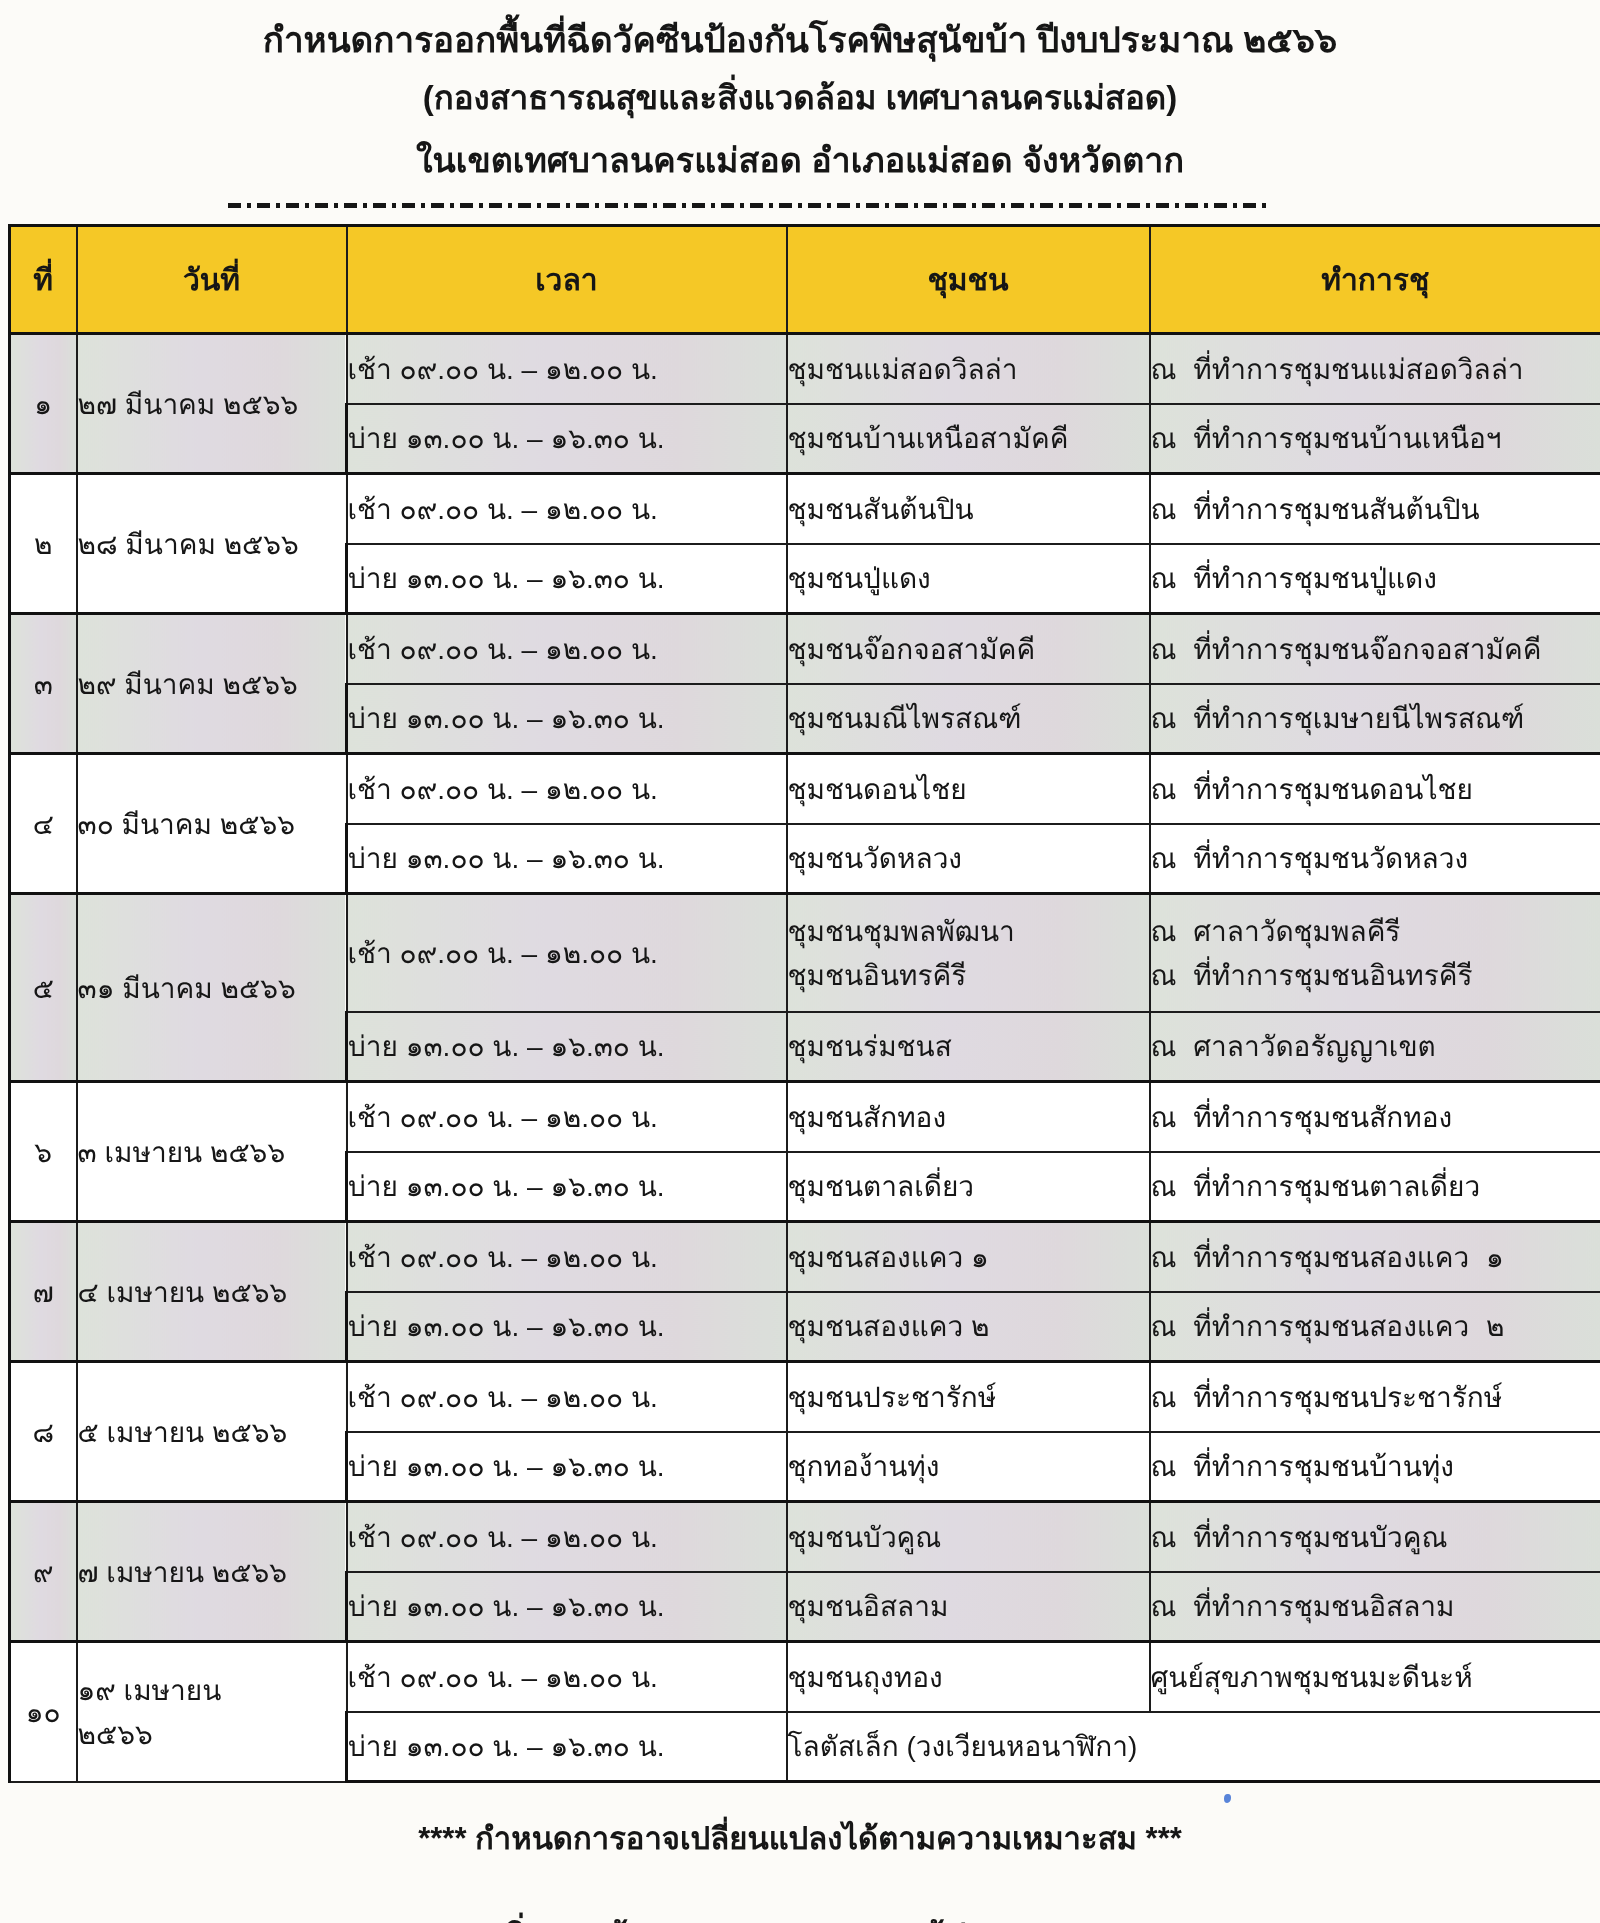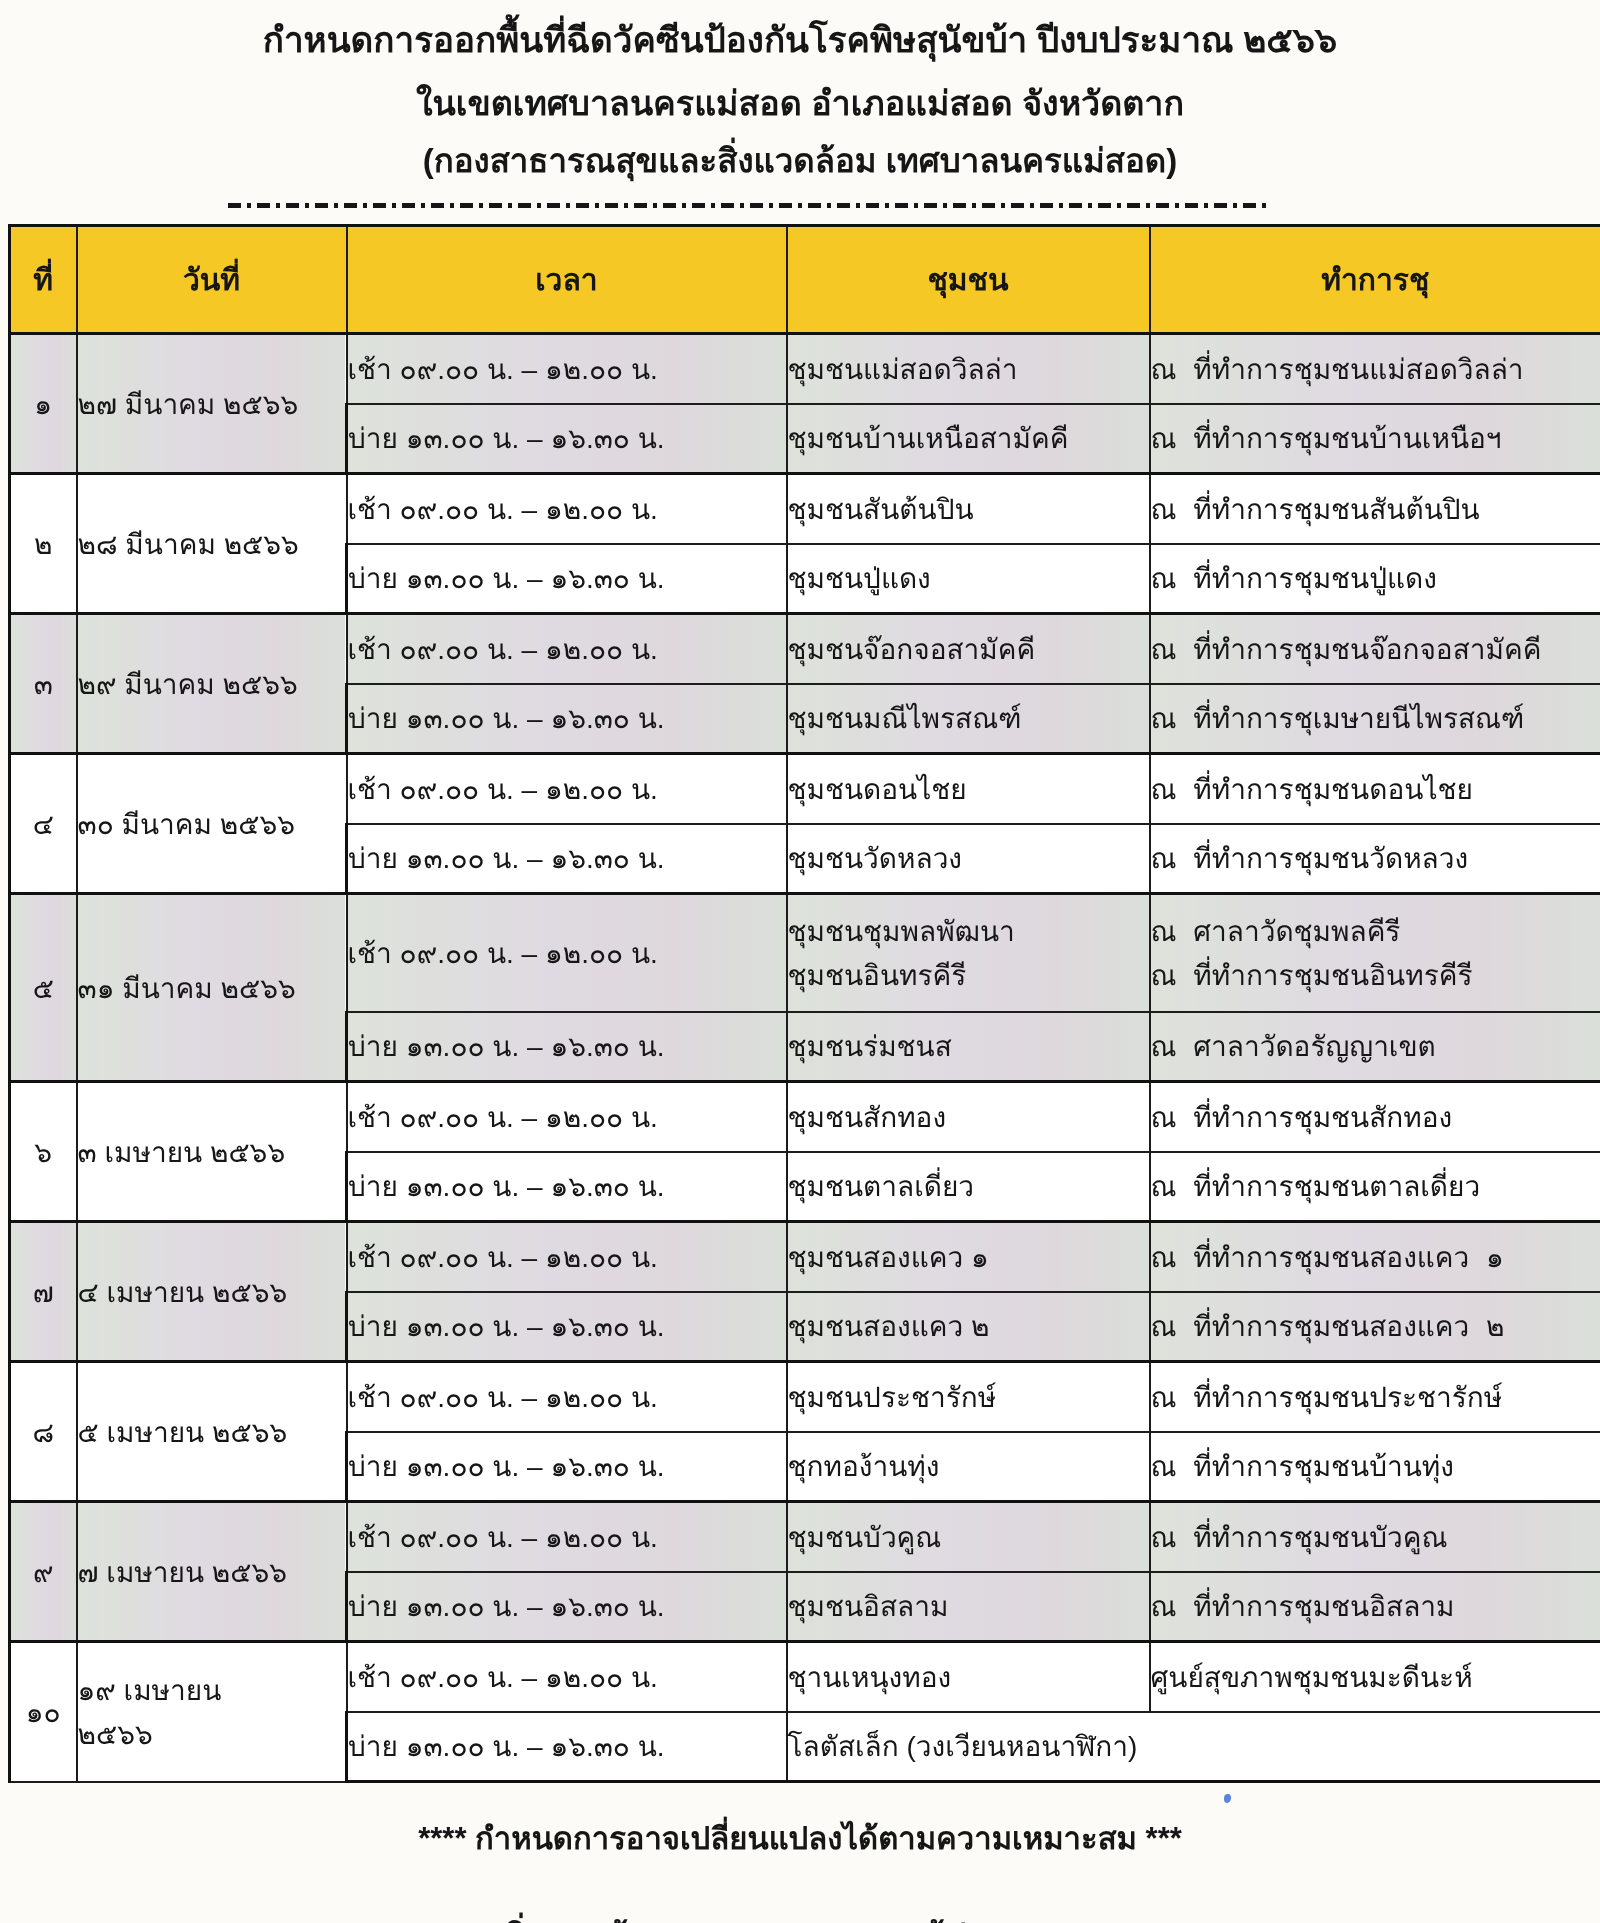--- a/index.html
+++ b/index.html
@@ -91,22 +91,22 @@
     opacity: .85;
   }
 </style>
 </head>
 <body>
 
 <div class="sheet">
 
   <div class="title-block">
     <div class="title-line l1">กำหนดการออกพื้นที่ฉีดวัคซีนป้องกันโรคพิษสุนัขบ้า ปีงบประมาณ ๒๕๖๖</div>
+    <div class="title-line l3">(กองสาธารณสุขและสิ่งแวดล้อม เทศบาลนครแม่สอด)</div>
     <div class="title-line l2">ในเขตเทศบาลนครแม่สอด อำเภอแม่สอด จังหวัดตาก</div>
-    <div class="title-line l3">(กองสาธารณสุขและสิ่งแวดล้อม เทศบาลนครแม่สอด)</div>
   </div>
 
   <div class="dash-divider"></div>
 
   <table class="schedule">
     <colgroup>
       <col style="width:67px">
       <col style="width:270px">
       <col style="width:440px">
       <col style="width:363px">
@@ -239,21 +239,21 @@
       <td class="time-cell">บ่าย ๑๓.๐๐ น. – ๑๖.๓๐ น.</td>
       <td class="community-cell afternoon-community">ชุมชนอิสลาม</td>
       <td class="remark-cell afternoon-remark">ณ ที่ทำการชุมชนอิสลาม</td>
     </tr>
 
     <tr class="sub-row sub-row-morning group-start">
       <td class="no-cell" rowspan="2">๑๐</td>
       <td class="date-cell" rowspan="2">๑๙ เมษายน
 ๒๕๖๖</td>
       <td class="time-cell">เช้า ๐๙.๐๐ น. – ๑๒.๐๐ น.</td>
-      <td class="community-cell">ชุานเหนุงทอง</td>
+      <td class="community-cell">ชุมชนถุงทอง</td>
       <td class="remark-cell">ศูนย์สุขภาพชุมชนมะดีนะห์</td>
     </tr>
     <tr class="sub-row sub-row-afternoon last-group">
       <td class="time-cell">บ่าย ๑๓.๐๐ น. – ๑๖.๓๐ น.</td>
       <td class="community-cell afternoon-community" colspan="2">โลตัสเล็ก (วงเวียนหอนาฬิกา)</td>
 
     </tr>
   </tbody>
   </table>
 

